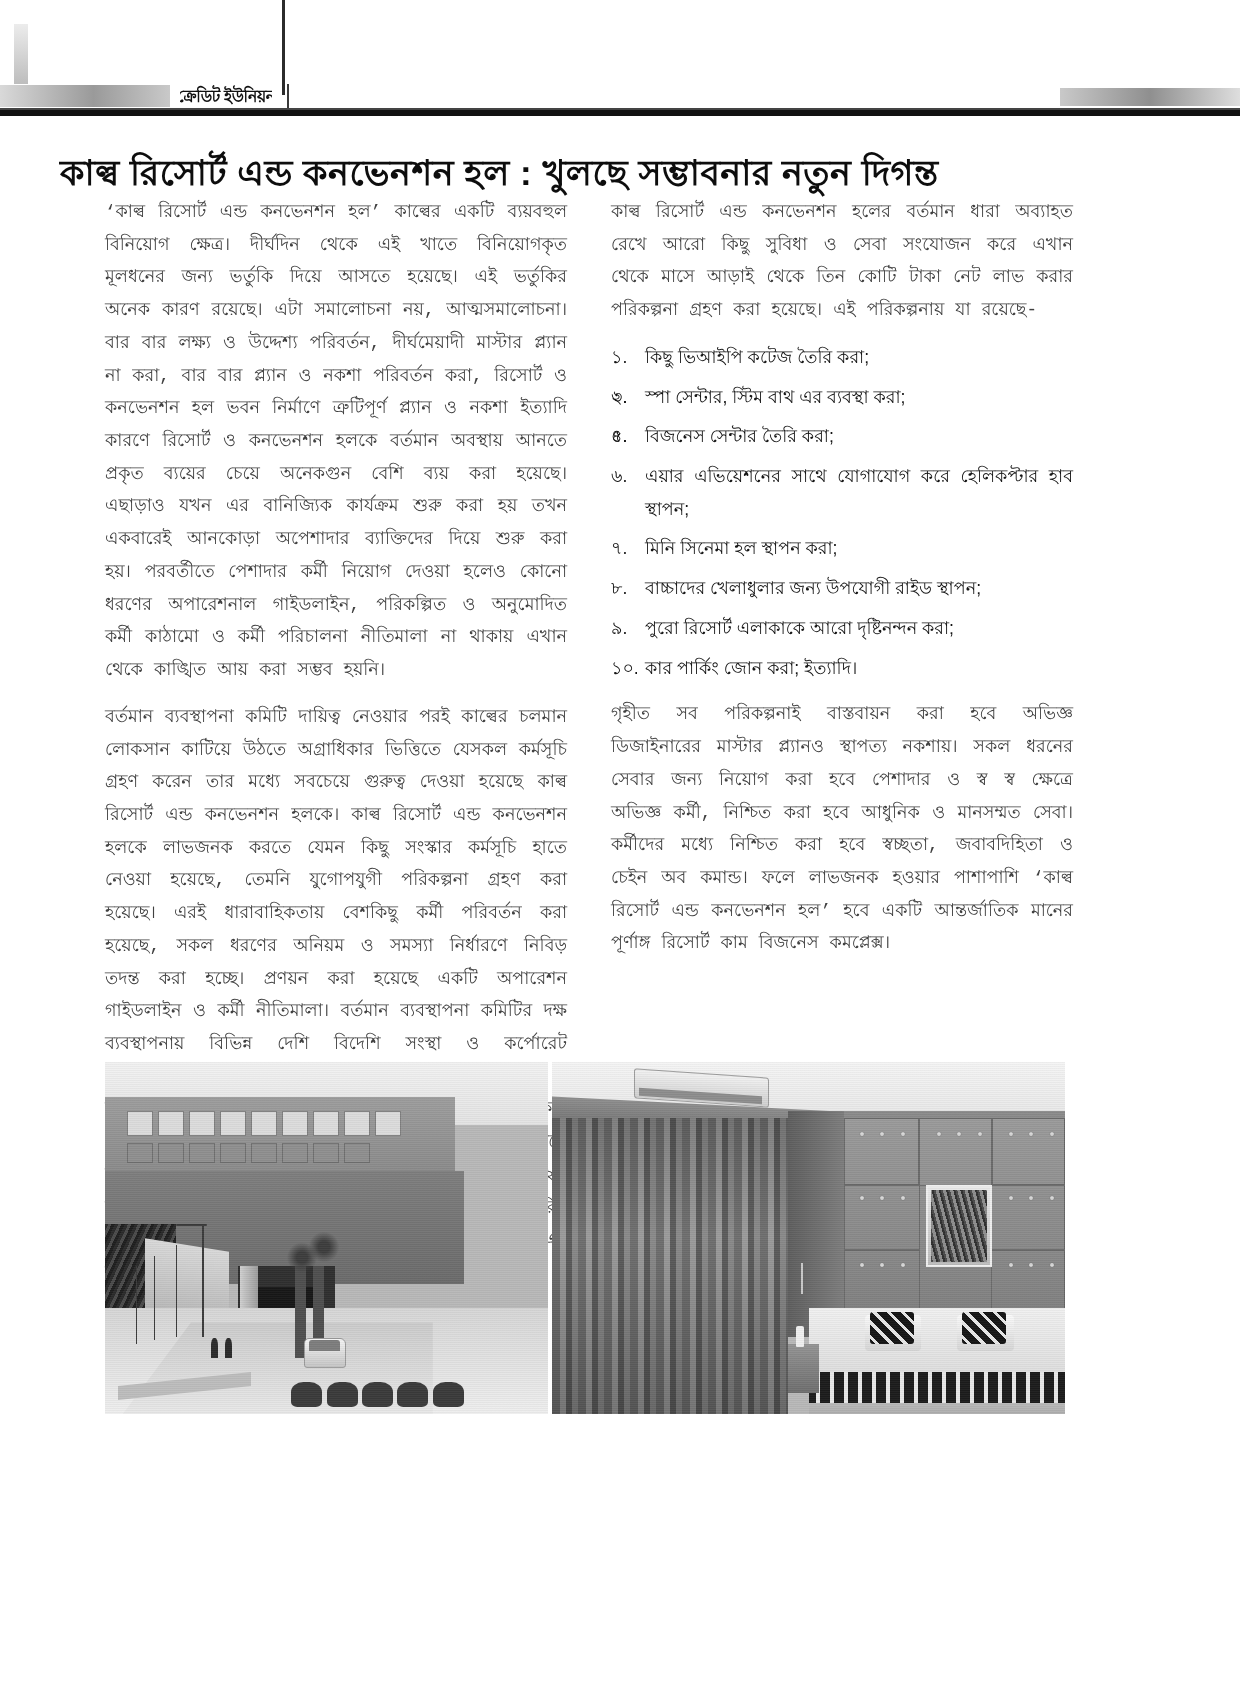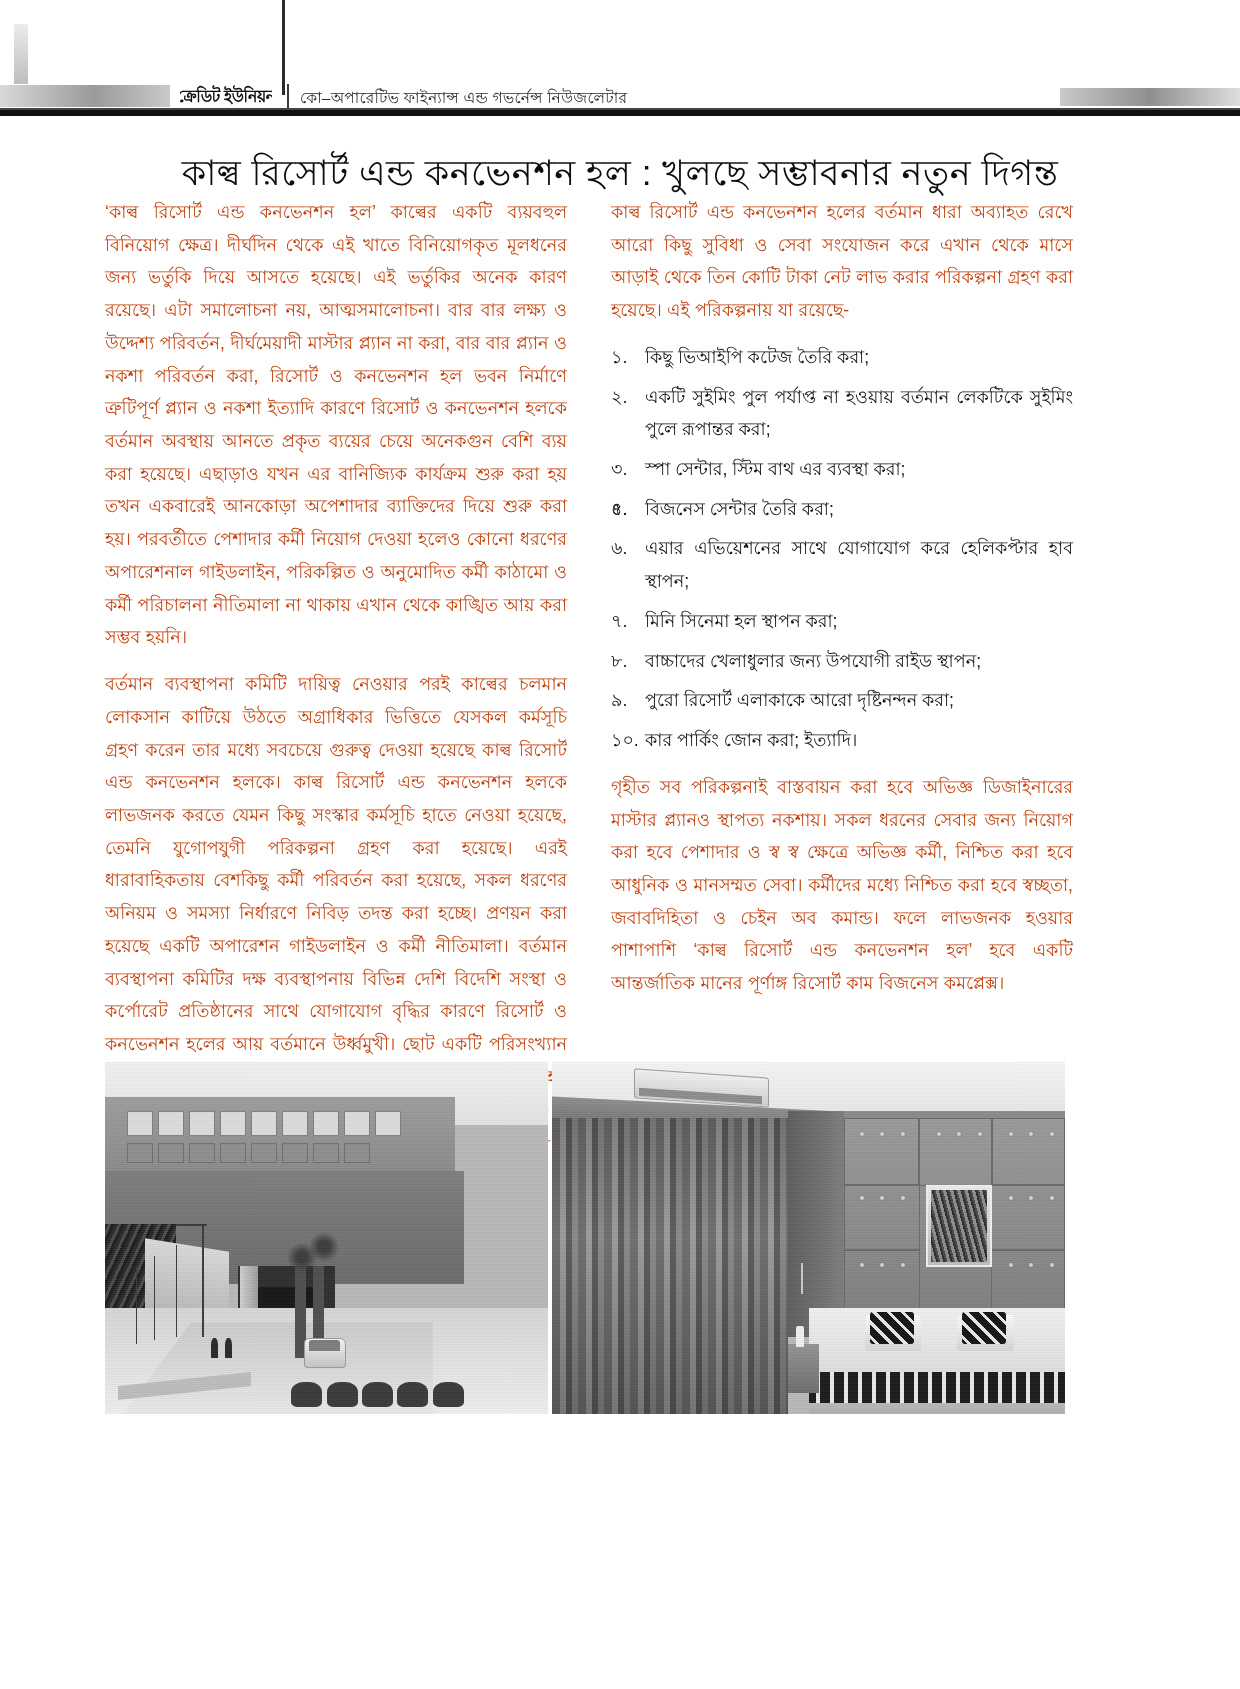--- a/index.html
+++ b/index.html
@@ -59,46 +59,46 @@
 
   
   .edge-bar-top{
     position:absolute;left:14px;top:24px;width:14px;height:60px;
     background:linear-gradient(180deg,#ececec,#bdbdbd);
   }
 
   
   .headline{
     position:absolute;left:60px;top:128px;width:1120px;
-    text-align:center;
+    text-align:left;
     font-family:"Liberation Sans", sans-serif;
-    font-weight:normal;
+    font-weight:bold;
     font-size:35px;
     color:#0d0d0d;
     letter-spacing:.5px;
     line-height:1.25;
     white-space:nowrap;
   }
 
   
   .cols{
     position:absolute;left:105px;top:196px;width:968px;height:880px;
   }
   .col{
     position:absolute;top:0;width:462px;
   }
   .col-left{left:0;}
   .col-right{left:506px;}
 
   .col p{
     margin:0 0 14px 0;
-    font-family:Liberation Sans, sans-serif;
+    font-family:Liberation Mono, monospace;
     font-size:17.6px;
     line-height:1.86;
-    color:#c2410c;
+    color:#404040;
     text-align:justify;
     text-justify:inter-word;
     word-spacing:.5px;
   }
   .col p.first{ text-indent:0; }
 
   ol.plan{
     list-style:none;
     margin:0 0 14px 0;
     padding:0;
@@ -230,21 +230,20 @@
 <body>
 
 <div class="page">
 
   <div class="masthead">
     <div class="edge-bar-top"></div>
     <div class="mast-grad-left"></div>
     <div class="mast-vline"></div>
     <div class="mast-logo">ক্রেডিট ইউনিয়ন</div>
     <div class="mast-sep"></div>
-    <div class="mast-sub">কো–অপারেটিভ ফাইন্যান্স এন্ড গভর্নেন্স নিউজলেটার</div>
     <div class="mast-grad-right"></div>
     <div class="mast-rule2"></div>
     <div class="mast-rule"></div>
   </div>
 
   <h1 class="headline">কাল্ব রিসোর্ট এন্ড কনভেনশন হল : খুলছে সম্ভাবনার নতুন দিগন্ত</h1>
 
   <div class="cols">
 
     <div class="col col-left">
@@ -255,21 +254,20 @@
     <div class="col col-right">
       <p>কাল্ব রিসোর্ট এন্ড কনভেনশন হলের বর্তমান ধারা অব্যাহত রেখে আরো কিছু সুবিধা ও সেবা সংযোজন করে এখান থেকে মাসে আড়াই থেকে তিন কোটি টাকা নেট লাভ করার পরিকল্পনা গ্রহণ করা হয়েছে। এই পরিকল্পনায় যা রয়েছে-</p>
 
       <ol class="plan">
         <li>
           <span class="num">১.</span>
           <span>কিছু ভিআইপি কটেজ তৈরি করা;</span>
         </li>
         <li>
           <span class="num">২.</span>
-          <span>একটি সুইমিং পুল পর্যাপ্ত না হওয়ায় বর্তমান লেকটিকে সুইমিং পুলে রূপান্তর করা;</span>
         </li>
         <li>
           <span class="num">৩.</span>
           <span>স্পা সেন্টার, স্টিম বাথ এর ব্যবস্থা করা;</span>
         </li>
         <li>
           <span class="num">৪.</span>
         </li>
         <li>
           <span class="num">৫.</span>

